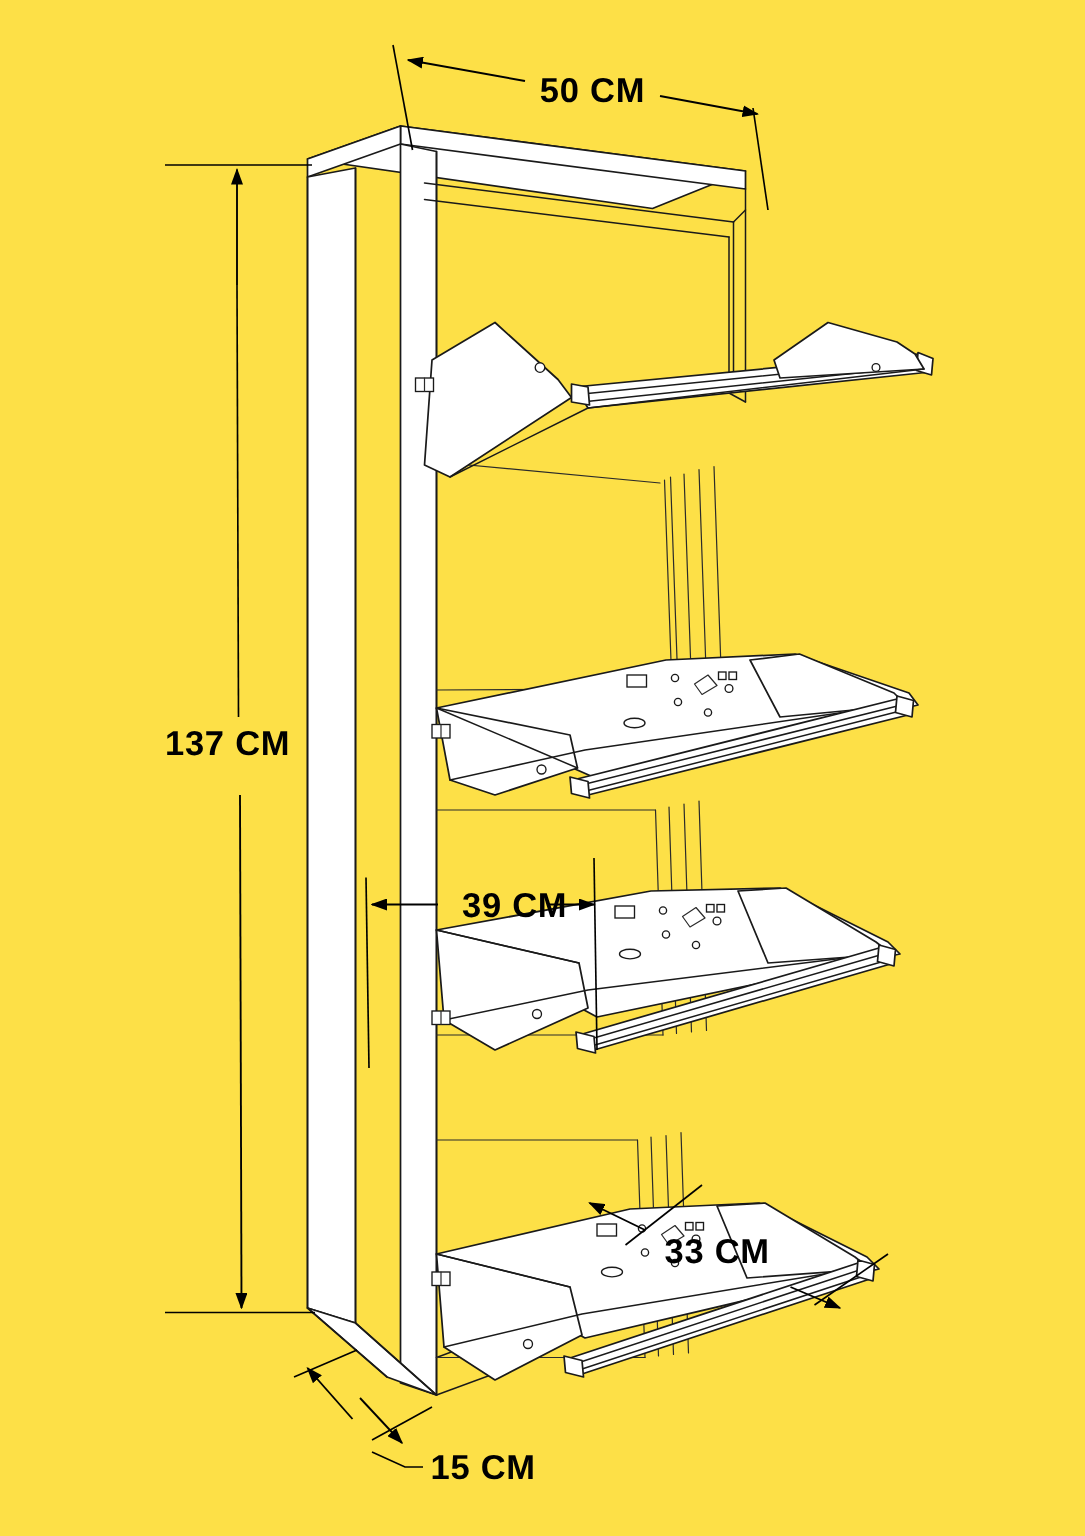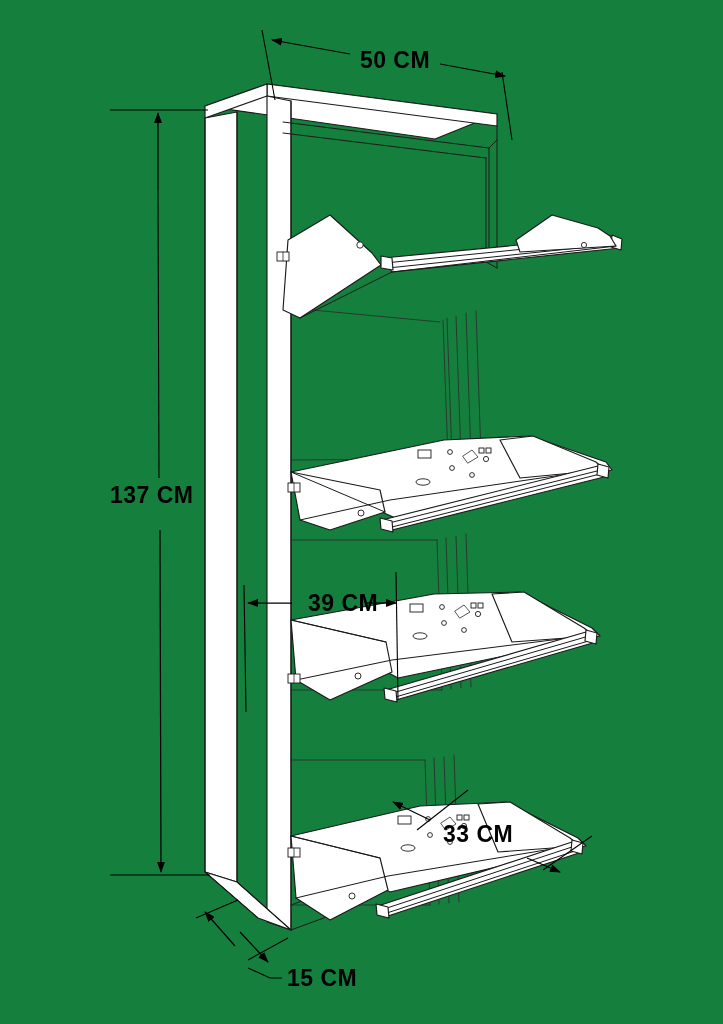--- a/index.html
+++ b/index.html
@@ -10,21 +10,21 @@
   body {
     width: 723px;
     height: 1024px;
     overflow: hidden;
     font-family: "Liberation Sans", sans-serif;
   }
   #drawing-root {
     position: relative;
     width: 723px;
     height: 1024px;
-    background: #15803d;
+    background: #fde047;
     text-align: right;
   }
   svg#technical-drawing {
     display: block;
     width: 723px;
     height: 1024px;
   }
   .furn {
     fill: #ffffff;
     stroke: #1a1a1a;

